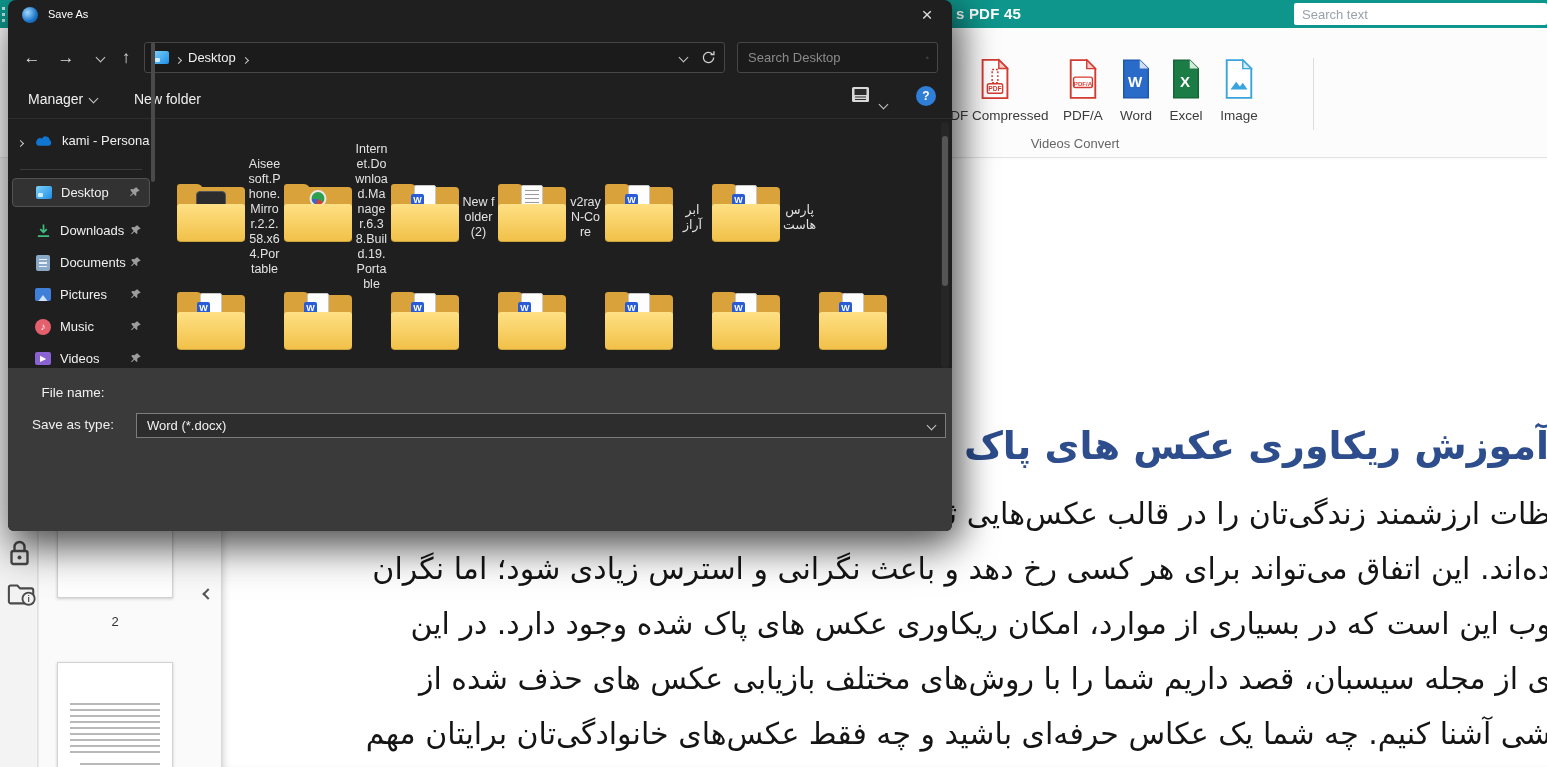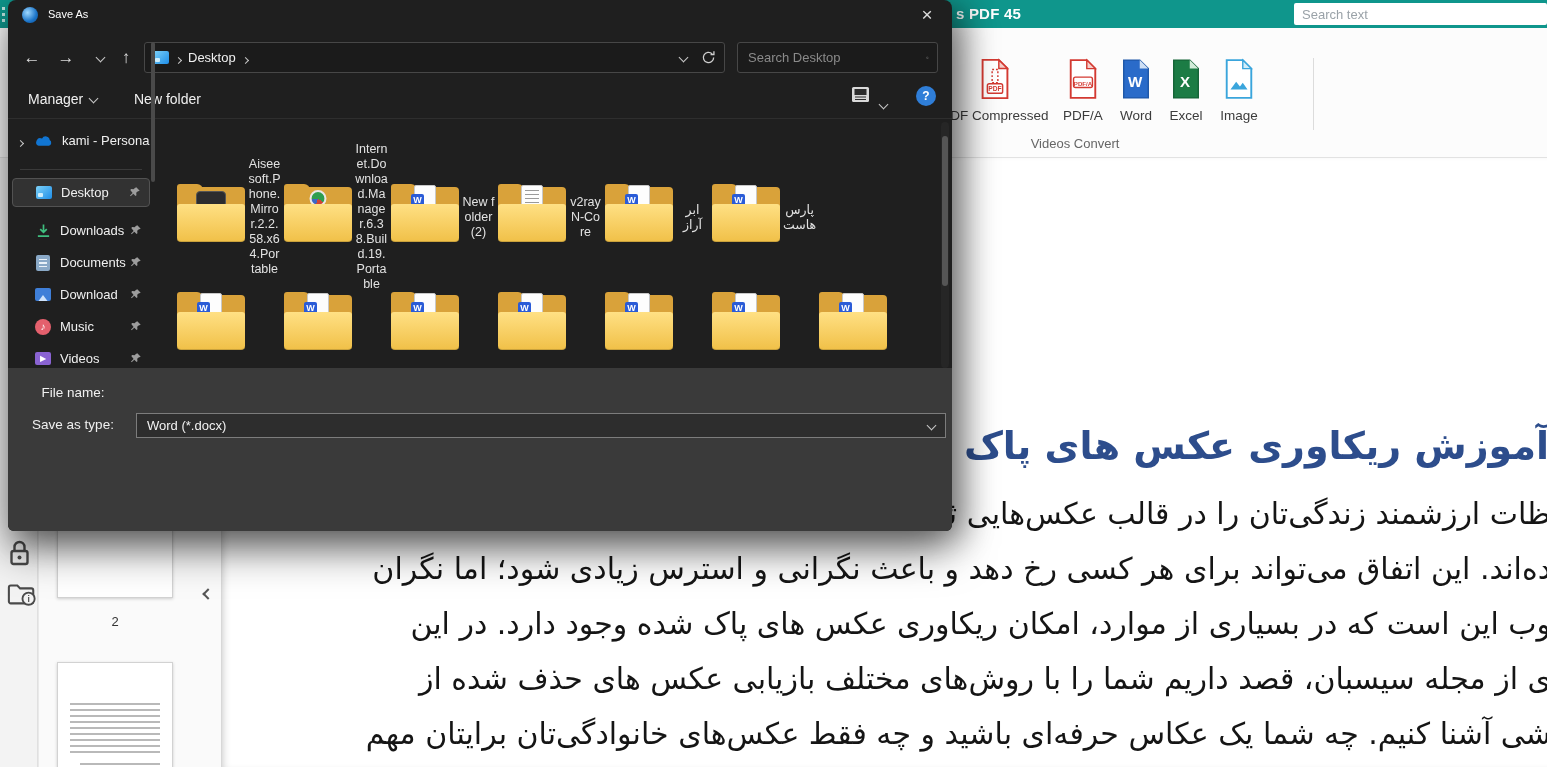--- a/index.html
+++ b/index.html
@@ -322,21 +322,21 @@
         <span class="sb-label">Documents</span>
         <span class="sb-pin"><svg width="12" height="12" viewBox="0 0 14 14">
               <path d="M8.5 1.5l4 4-2.5.8-1.6 1.6.3 2.8-1 1-2.7-2.7-3 3-.8-.8 3-3L1.5 4.6l1-1 2.8.3L6.9 2.3z" fill="#9d9d9d"></path>
             </svg></span>
       </div>
       <div class="sb-row" style="top:160px;">
         <span class="sb-exp"></span>
         <span class="sb-ic">
             <span class="ic-pics"></span>
           </span>
-        <span class="sb-label">Download</span>
+        <span class="sb-label">Pictures</span>
         <span class="sb-pin"><svg width="12" height="12" viewBox="0 0 14 14">
               <path d="M8.5 1.5l4 4-2.5.8-1.6 1.6.3 2.8-1 1-2.7-2.7-3 3-.8-.8 3-3L1.5 4.6l1-1 2.8.3L6.9 2.3z" fill="#9d9d9d"></path>
             </svg></span>
       </div>
       <div class="sb-row" style="top:192px;">
         <span class="sb-exp"></span>
         <span class="sb-ic">
             <span class="ic-music">♪</span>
           </span>
         <span class="sb-label">Music</span>

